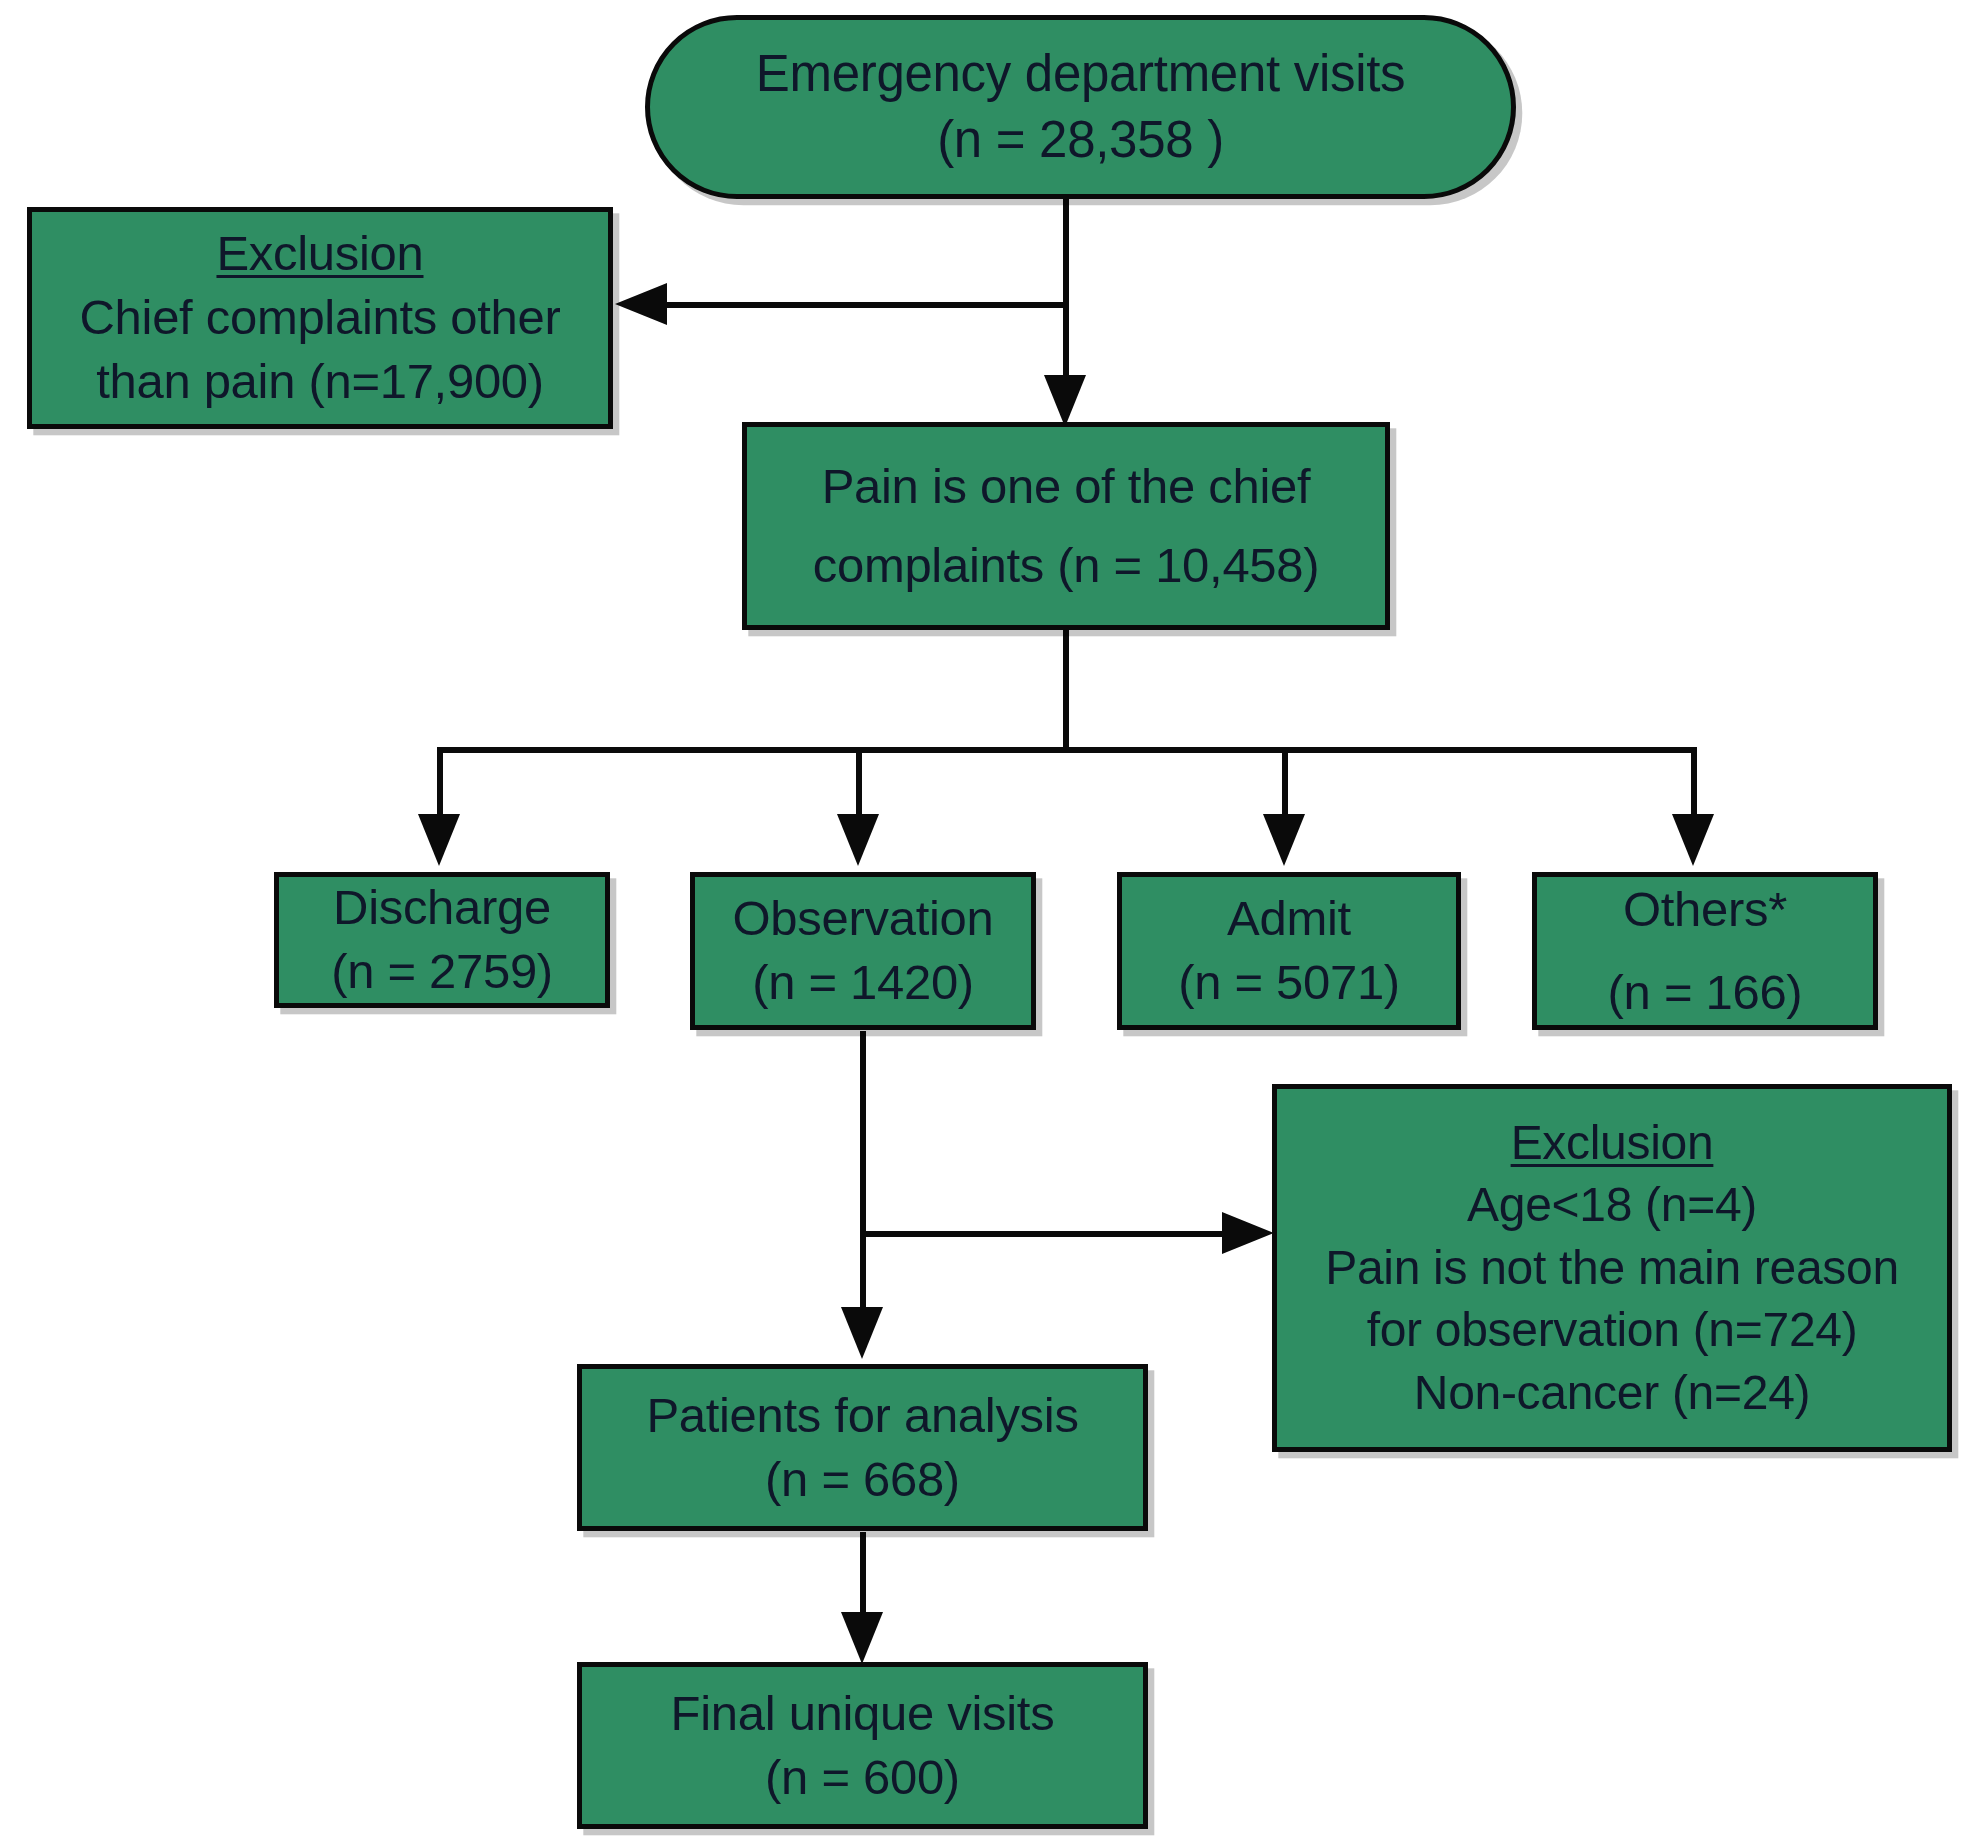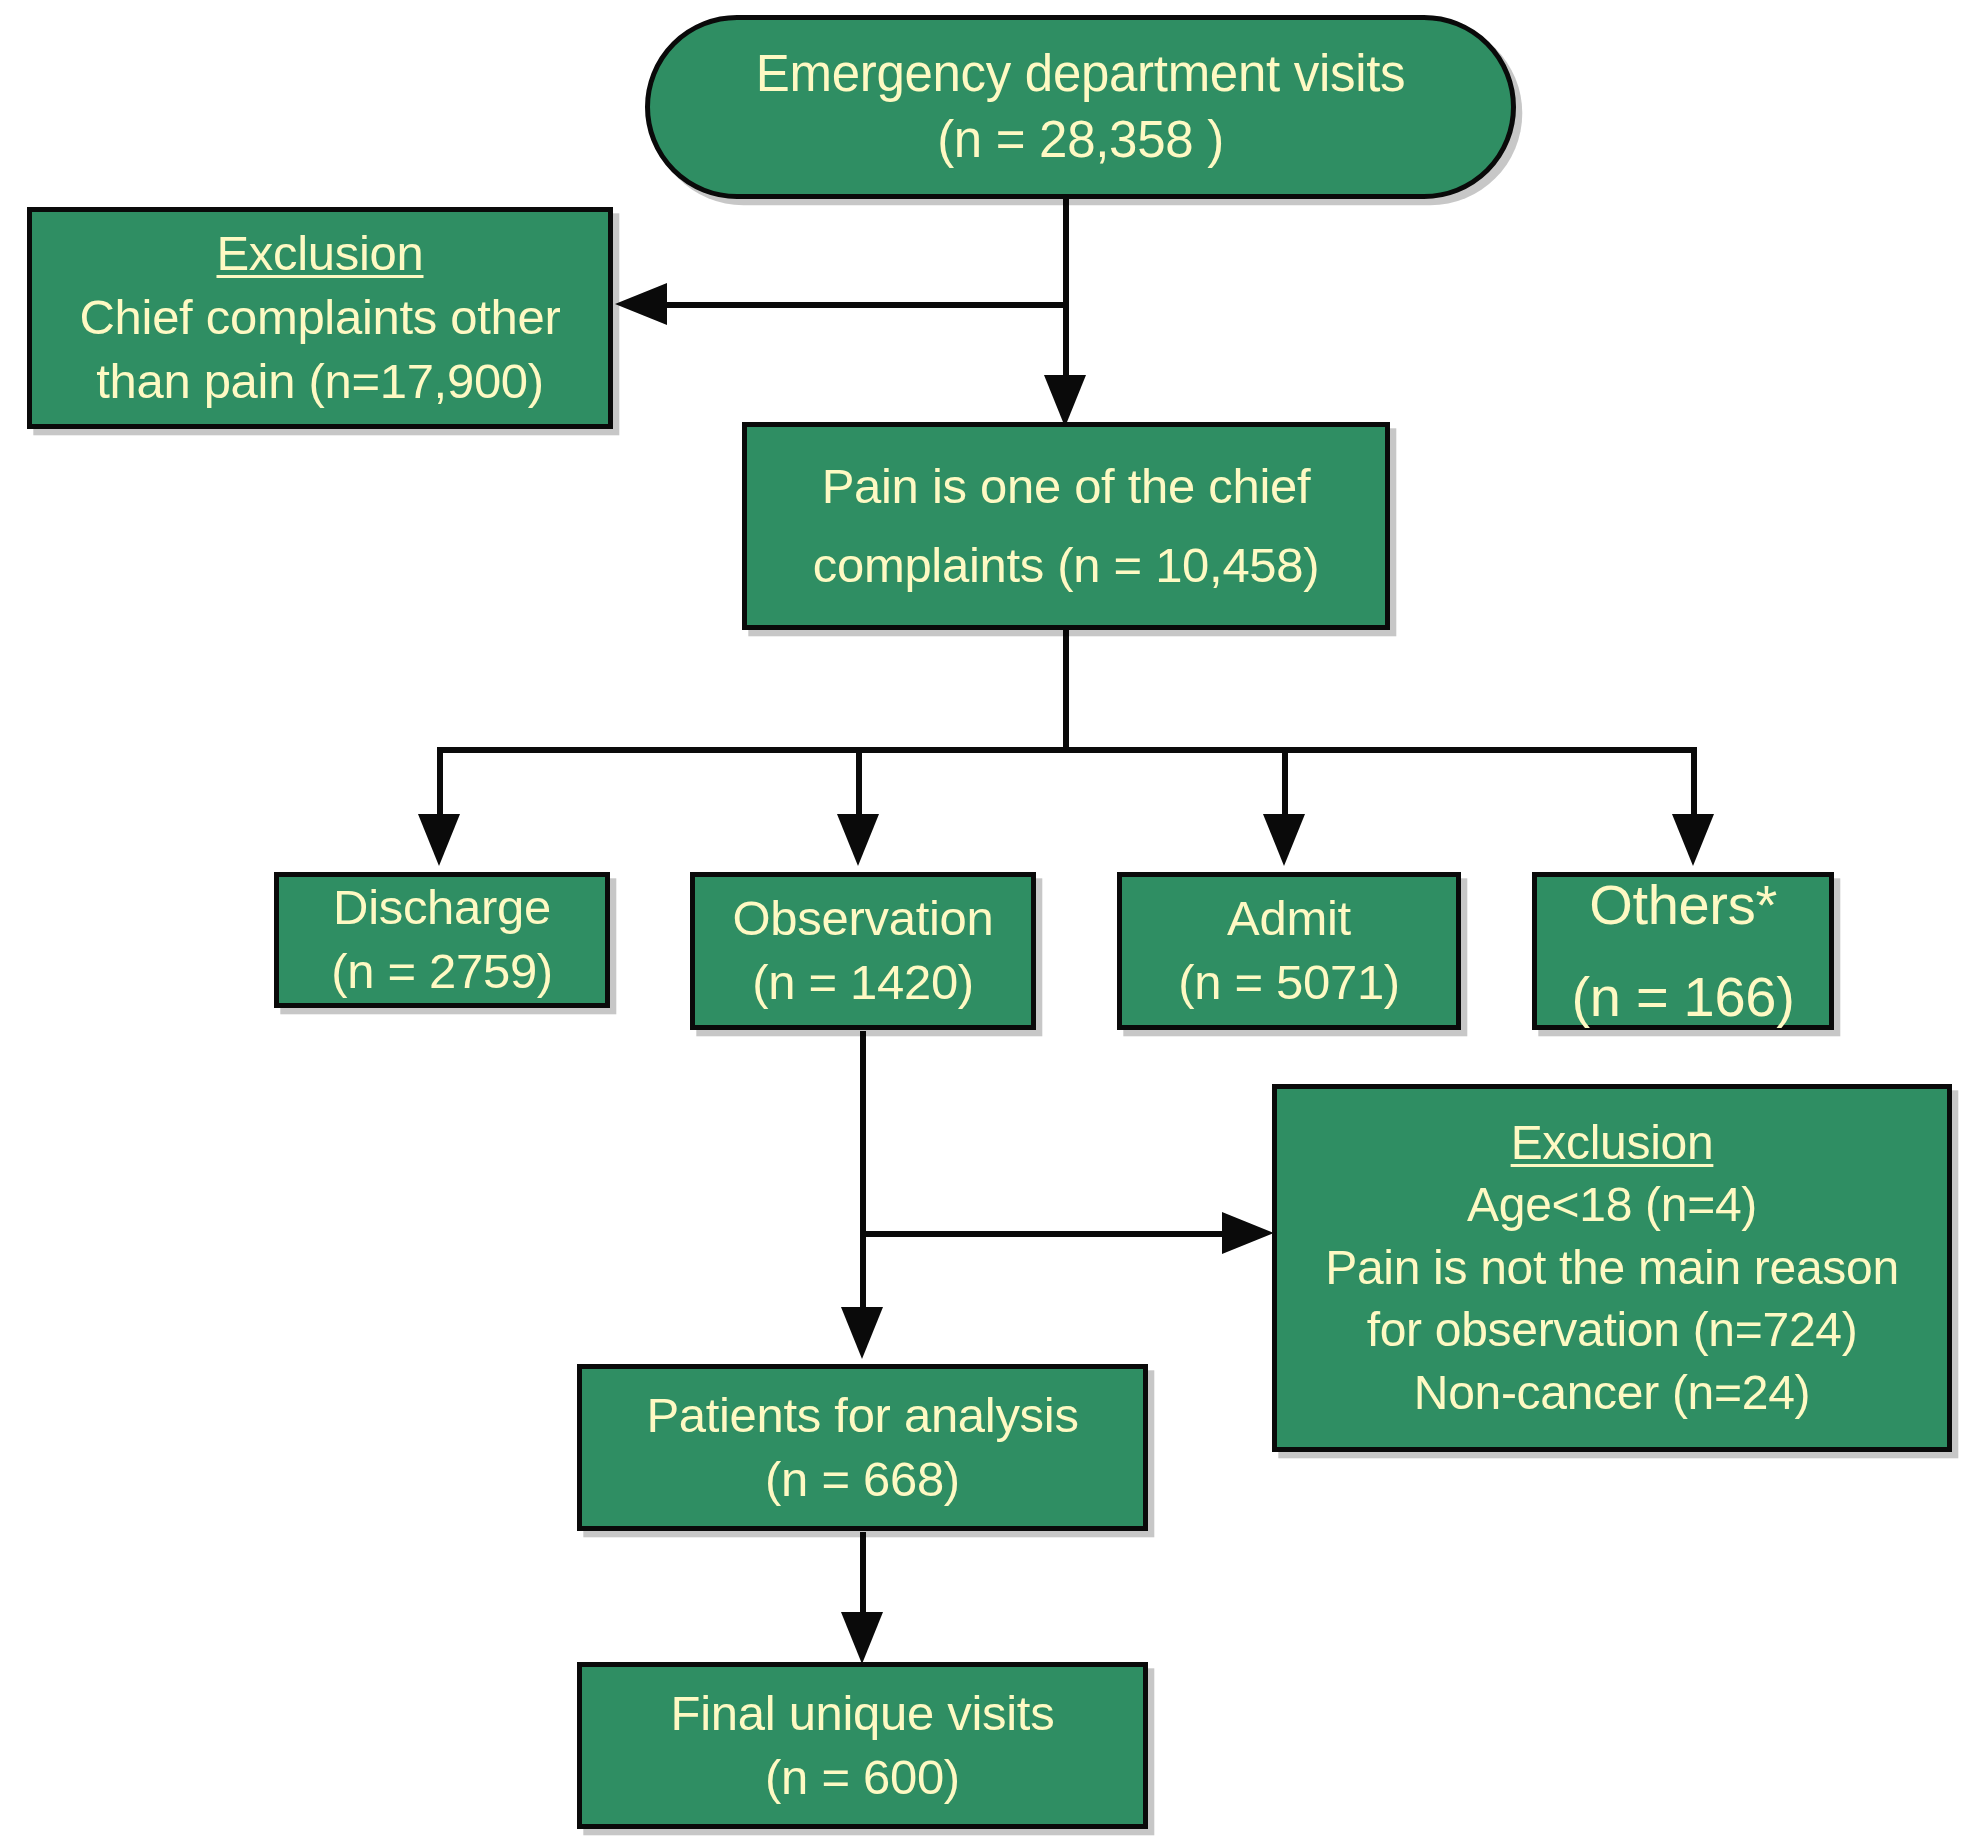--- a/index.html
+++ b/index.html
@@ -14,21 +14,21 @@
     height: 1840px;
     background: #ffffff;
     overflow: hidden;
     font-family: "Liberation Sans", sans-serif;
   }
   .node {
     position: absolute;
     box-sizing: border-box;
     background: #2F8E63;
     border: 5.7px solid #0a0a0a;
-    color: #fef9c3;
+    color: #0f172a;
     display: flex;
     flex-direction: column;
     align-items: center;
     justify-content: center;
     text-align: center;
     line-height: 1.30;
     letter-spacing: -0.3px;
     box-shadow: 6.3px 6.3px 0 0 rgba(0,0,0,0.22);
   }
   .node .line { display: block; width: 100%; }
@@ -55,22 +55,22 @@
   }
   #n-observation {
     left: 690px; top: 872px; width: 346px; height: 158px;
     font-size: 49px;
   }
   #n-admit {
     left: 1117px; top: 872px; width: 344px; height: 158px;
     font-size: 49px;
   }
   #n-others {
-    left: 1532px; top: 872px; width: 302px; height: 158px;
-    font-size: 56px;
+    left: 1532px; top: 872px; width: 346px; height: 158px;
+    font-size: 49px;
     gap: 19px;
   }
   #n-excl2 {
     left: 1272px; top: 1084px; width: 680px; height: 368px;
     font-size: 48px;
   }
   #n-analysis {
     left: 577px; top: 1364px; width: 571px; height: 167px;
     font-size: 49px;
   }

